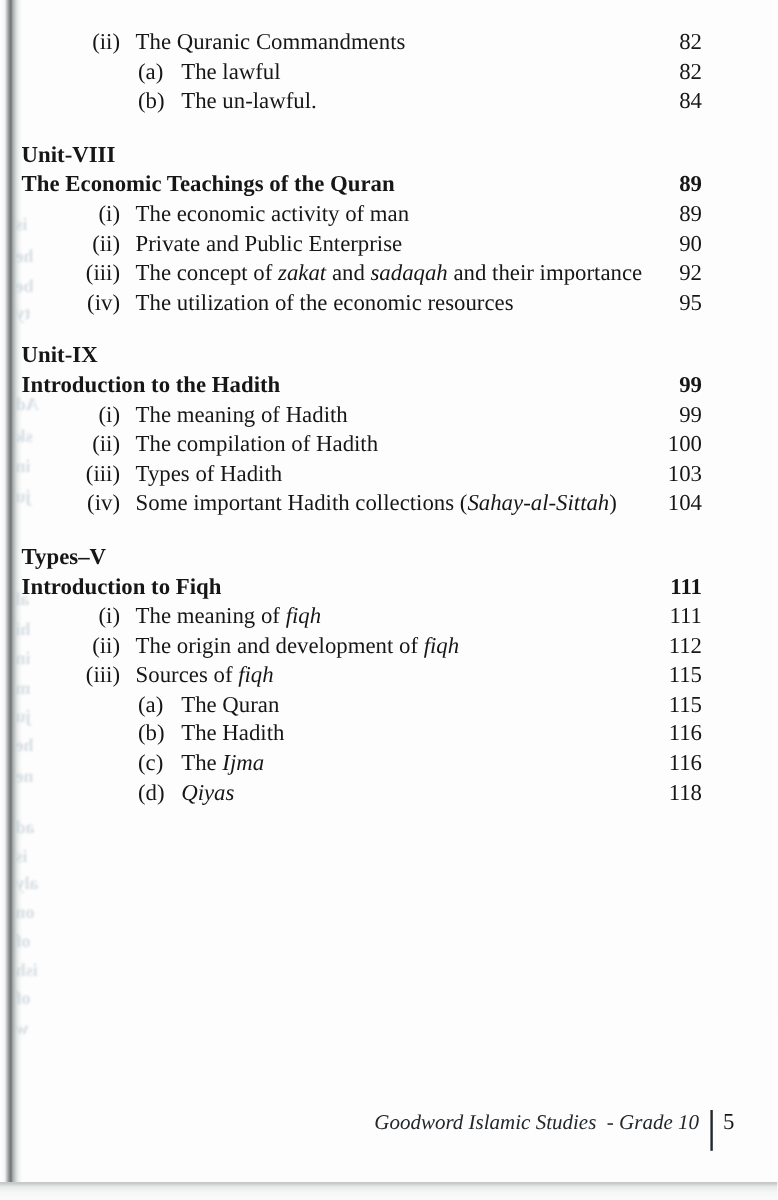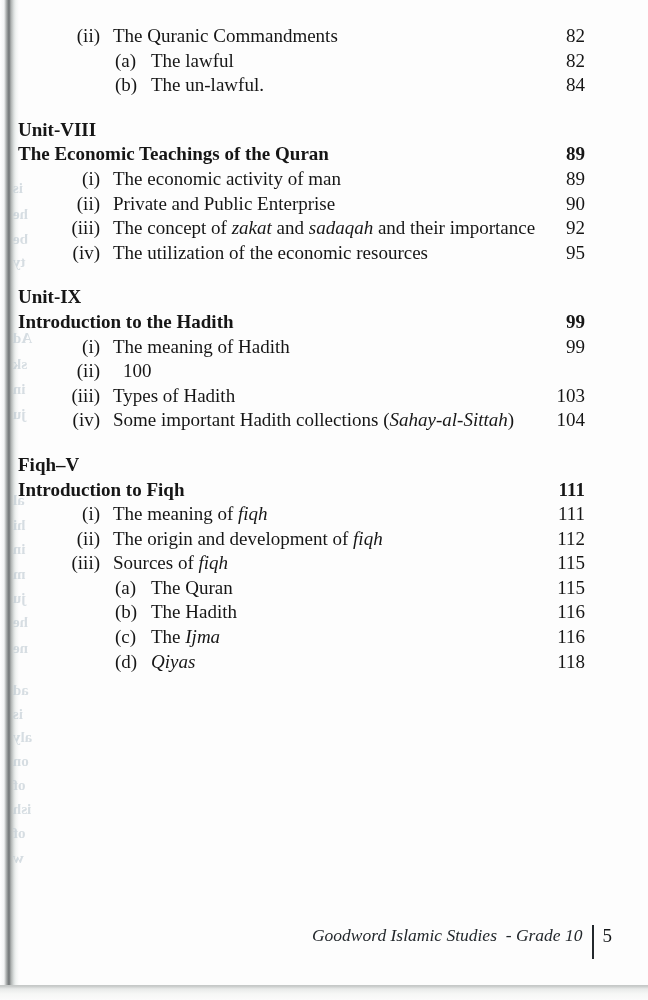--- a/index.html
+++ b/index.html
@@ -166,35 +166,36 @@
           <span class="unit-title">Introduction to the Hadith</span>
           <span class="page-no bold">99</span>
         </div>
         <div class="row item">
           <span class="label lab1">(i)</span>
           <span class="item-text"><span>The meaning of Hadith</span></span>
           <span class="page-no">99</span>
         </div>
         <div class="row item">
           <span class="label lab1">(ii)</span>
+          <span class="item-text"><span>The compilation of Hadith</span></span>
           <span class="page-no">100</span>
         </div>
         <div class="row item">
           <span class="label lab1">(iii)</span>
           <span class="item-text"><span>Types of Hadith</span></span>
           <span class="page-no">103</span>
         </div>
         <div class="row item">
           <span class="label lab1">(iv)</span>
           <span class="item-text"><span>Some important Hadith collections (</span><span class="it">Sahay-al-Sittah</span><span>)</span></span>
           <span class="page-no">104</span>
         </div>
       </section>
       <section class="toc-section">
-        <div class="unit-label">Fiqh–V</div>
+        <div class="unit-label">Types–V</div>
         <div class="row unit-row">
           <span class="unit-title">Introduction to Fiqh</span>
           <span class="page-no bold">111</span>
         </div>
         <div class="row item">
           <span class="label lab1">(i)</span>
           <span class="item-text"><span>The meaning of </span><span class="it">fiqh</span></span>
           <span class="page-no">111</span>
         </div>
         <div class="row item">

